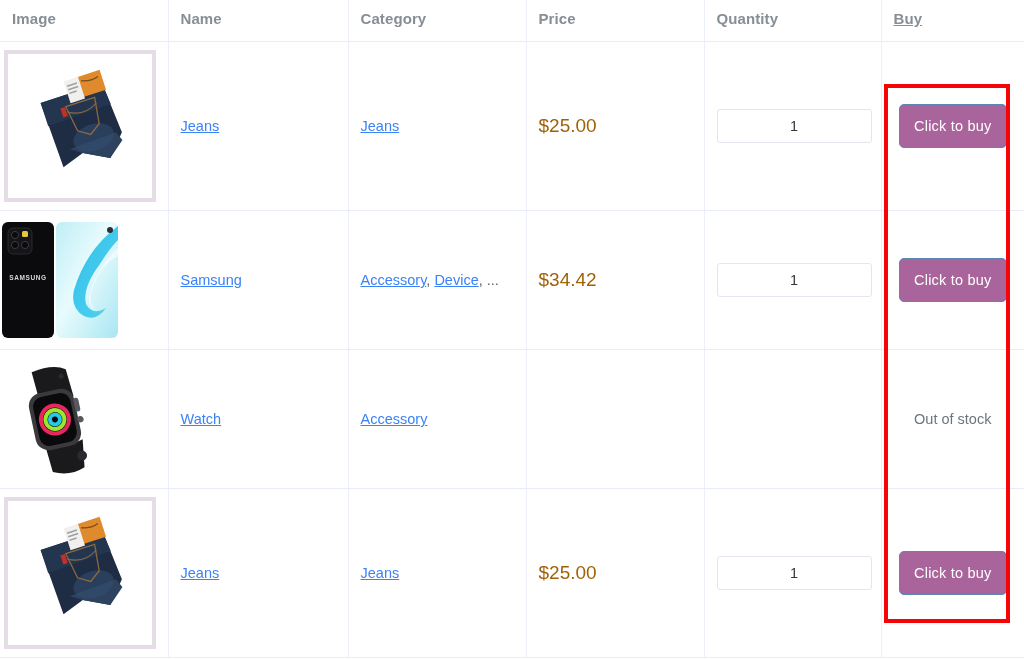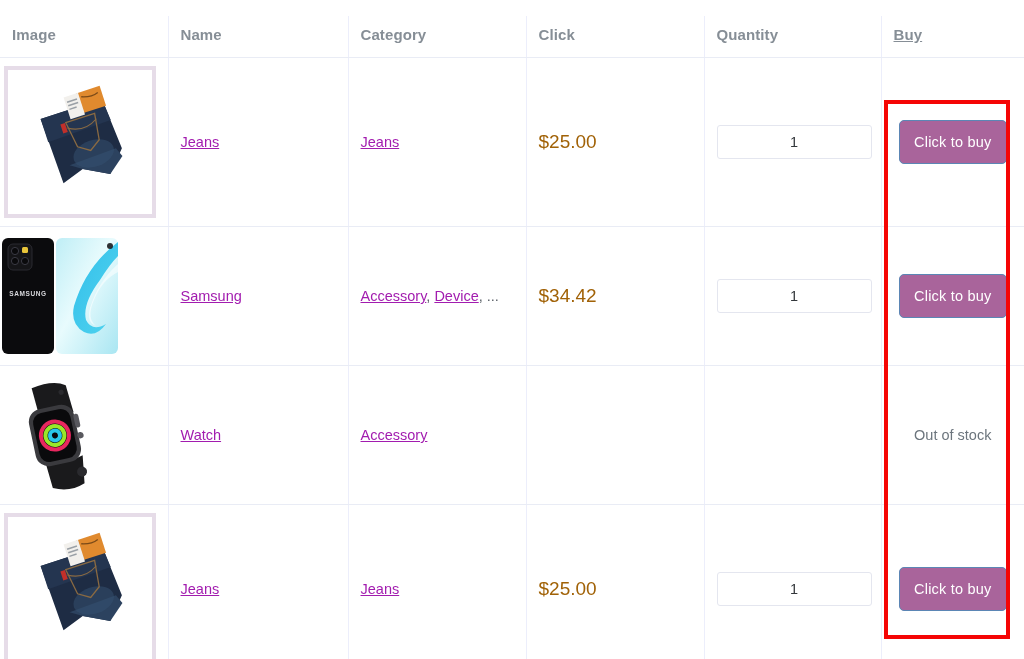--- a/index.html
+++ b/index.html
@@ -5,21 +5,21 @@
   * { box-sizing: border-box; }
   html, body {
     margin: 0;
     padding: 0;
     width: 1024px;
     height: 659px;
     background: #ffffff;
     font-family: "Liberation Sans", sans-serif;
     overflow: hidden;
   }
-  #page { position: relative; width: 1024px; height: 584px; background: #fff; margin-top: 16px; }
+  #page { position: relative; width: 1024px; height: 584px; background: #fff; }
 
   table.product-table {
     width: 1024px;
     border-collapse: collapse;
     table-layout: fixed;
     background: #fff;
   }
   table.product-table col.c-image    { width: 168px; }
   table.product-table col.c-name     { width: 180px; }
   table.product-table col.c-category { width: 178px; }
@@ -47,21 +47,21 @@
     vertical-align: middle;
     padding: 6px 12px;
     font-size: 14.5px;
     color: #5b6168;
     background: #fff;
   }
   tbody td:last-child { border-right: none; }
   tbody tr td.cell-image { padding: 0; text-align: left; vertical-align: middle; }
 
   a.product-link {
-    color: #a21caf;
+    color: #3b82f6;
     text-decoration: underline;
     font-size: 14.5px;
   }
   .cat-sep { color: #5b6168; text-decoration: none; }
 
   .price-text { color: #a16207; font-size: 19px; }
 
   input.qty-input {
     width: 155px;
     height: 34px;
@@ -142,21 +142,21 @@
         <col class="c-category">
       <col class="c-price">
         <col class="c-quantity">
         <col class="c-buy">
     </colgroup>
     <thead>
       <tr>
         <th>Image</th>
         <th>Name</th>
         <th>Category</th>
-        <th>Click</th>
+        <th>Price</th>
         <th>Quantity</th>
         <th>Buy</th>
       </tr>
     </thead>
     <tbody>
 
       <tr style="height:169px;">
         <td class="cell-image">
           <div class="thumb-jeans">
             <svg class="jeans-art" viewBox="0 0 152 152">

